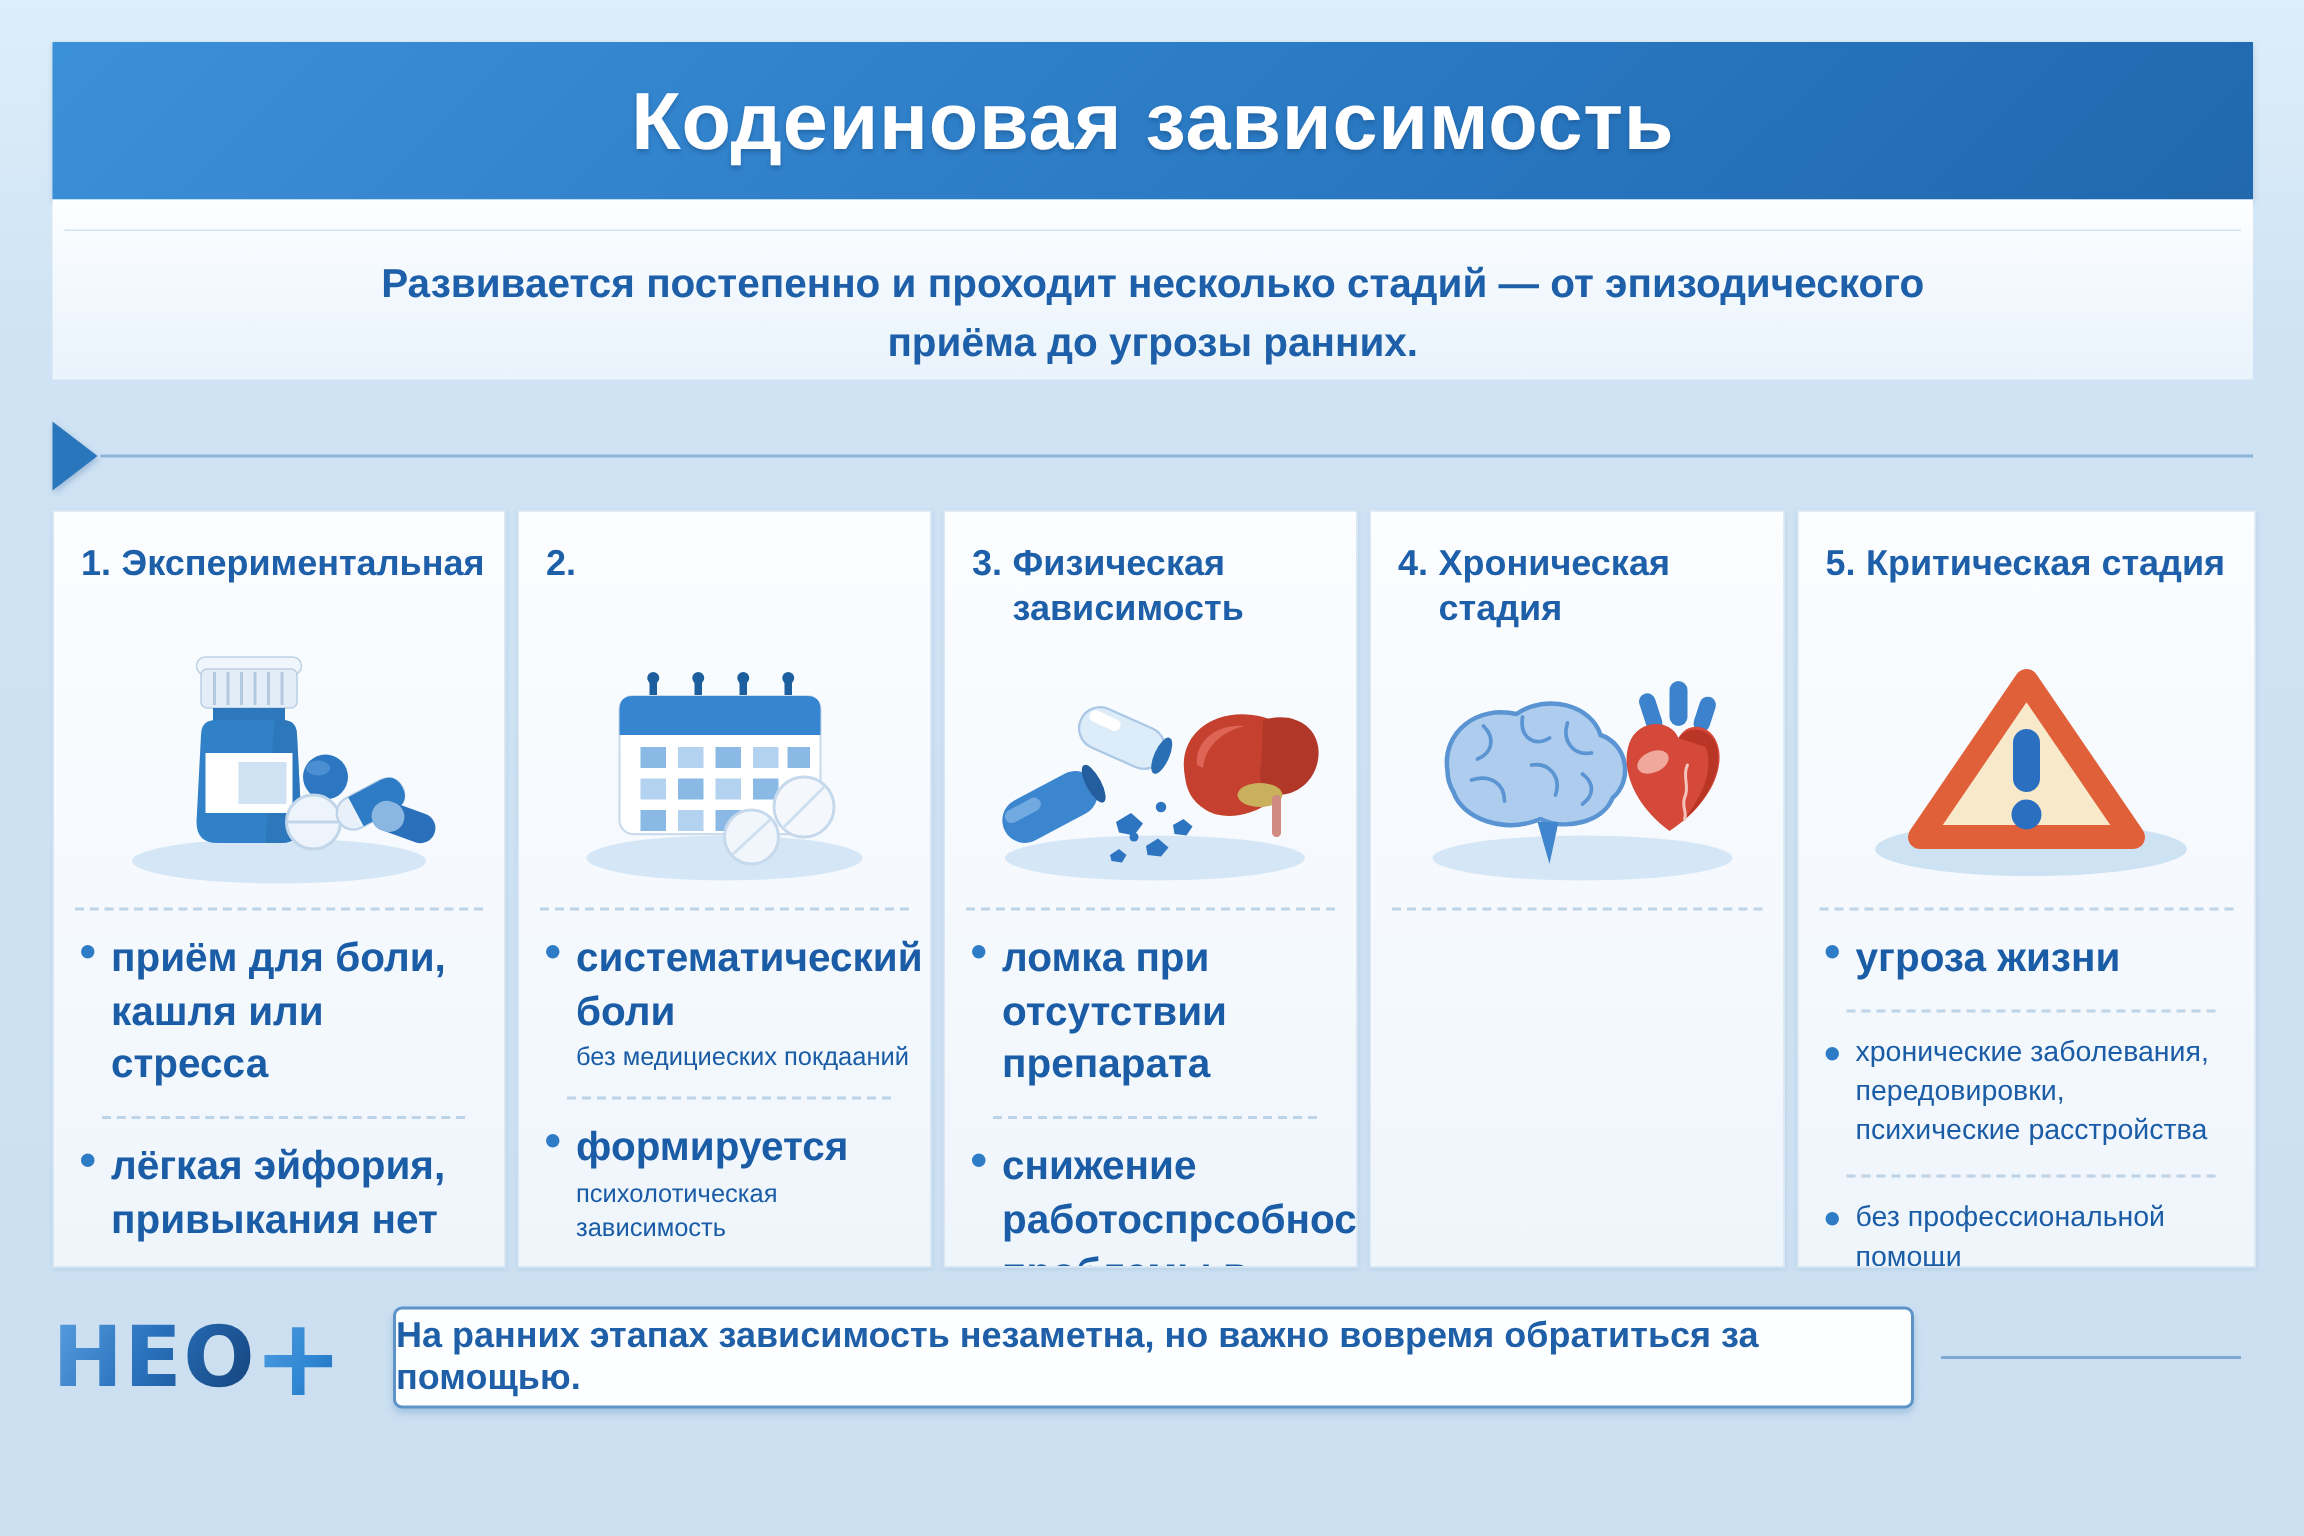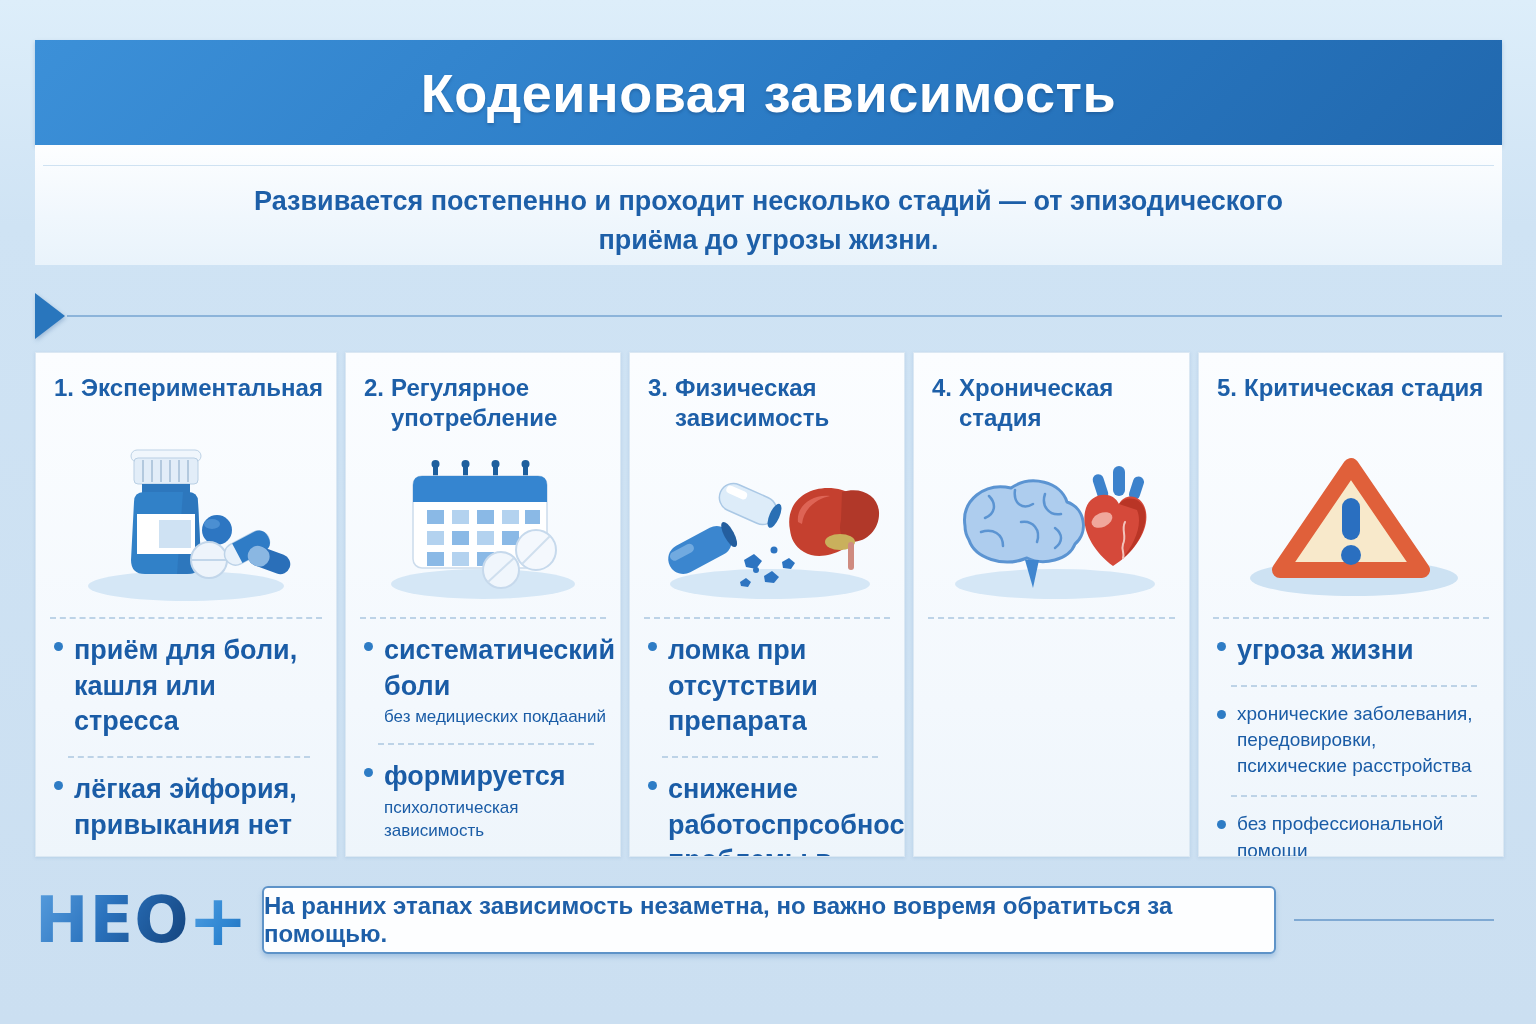--- a/index.html
+++ b/index.html
@@ -2,21 +2,21 @@
 <html lang="ru"><head>
 <meta charset="utf-8">
 <style>
   * { margin:0; padding:0; box-sizing:border-box; }
   html,body { width:1536px; height:1024px; overflow:hidden; }
   body {
     font-family:"Liberation Sans","DejaVu Sans",sans-serif;
     background:linear-gradient(180deg,#ddeefa 0%,#cfe3f4 22%,#cbdff1 100%);
     position:relative;
   }
-  .frame { position:absolute; left:35px; right:34px; top:40px; }
+  .frame { position:absolute; left:35px; right:34px; top:28px; }
 
   
   .header {
     height:105px;
     background:linear-gradient(135deg,#3c90d8 0%,#2a7ac4 55%,#2168ae 100%);
     display:flex; align-items:center; justify-content:center;
     box-shadow:0 2px 4px rgba(40,90,150,.25);
   }
   .header h1 {
     color:#fff; font-size:54px; font-weight:bold; letter-spacing:.5px;
@@ -70,21 +70,21 @@
   .dot { width:9px; height:9px; border-radius:50%; background:#2e7cc5; margin-top:9px; flex:none; }
   .bt-main { display:block; white-space:pre-line; color:#1a5ca6; font-size:27px; font-weight:600; line-height:1.32; }
   .bt-sub  { display:block; white-space:pre-line; color:#1a5ca6; font-size:17px; font-weight:400; line-height:1.35; margin-top:2px; }
   .bullet.small .bt-main { font-size:19px; font-weight:400; line-height:1.38; }
 
   
   .footer { margin-top:26px; display:flex; align-items:center; }
   .logo { width:227px; display:flex; align-items:center; }
   .logo-text {
     font-family:"DejaVu Sans","Liberation Sans",sans-serif;
-    font-size:64px; font-weight:bold; letter-spacing:1px;
+    font-size:56px; font-weight:bold; letter-spacing:1px;
     background:linear-gradient(120deg,#5aa0e0 0%,#2a72bd 45%,#123f77 100%);
     -webkit-background-clip:text; background-clip:text;
     color:transparent; -webkit-text-fill-color:transparent;
   }
   .logo-plus {
     font-family:"DejaVu Sans","Liberation Sans",sans-serif;
     font-size:72px; font-weight:bold; line-height:60px; margin-left:-2px;
     background:linear-gradient(120deg,#56a3e4 0%,#2f86d2 60%,#1f6cb6 100%);
     -webkit-background-clip:text; background-clip:text;
     color:transparent; -webkit-text-fill-color:transparent;
@@ -103,21 +103,21 @@
 
 <div class="frame">
 
   <div class="header">
     <h1>Кодеиновая зависимость</h1>
   </div>
 
   <div class="subtitle-panel">
     <div class="panel-line"></div>
     <div class="subtitle">Развивается постепенно и проходит несколько стадий — от эпизодического
-приёма до угрозы жизни.</div>
+приёма до угрозы ранних.</div>
   </div>
 
   <div class="section-row">
     <div class="ribbon-arrow"></div>
     <div class="section-line"></div>
   </div>
 
   <div class="stages">
 
     <div class="stage-card">
@@ -178,21 +178,20 @@
 привыкания нет</span>
               <span class="bt-sub"></span>
             </span>
         </li>
       </ul>
     </div>
 
     <div class="stage-card">
       <div class="stage-head">
         <span class="stage-num">2.</span>
-        <span class="stage-title">Регулярное употребление</span>
       </div>
       <div class="icon-wrap">
         <svg width="220" height="168" viewBox="0 0 220 168">
           <ellipse cx="110" cy="146" rx="92" ry="15" fill="#d5e7f6"></ellipse>
 
           <g fill="#1d5f9e">
             <rect x="60" y="24" width="5" height="24" rx="2.5"></rect>
               <circle cx="62.5" cy="26" r="4"></circle>
             <rect x="90" y="24" width="5" height="24" rx="2.5"></rect>
               <circle cx="92.5" cy="26" r="4"></circle>

